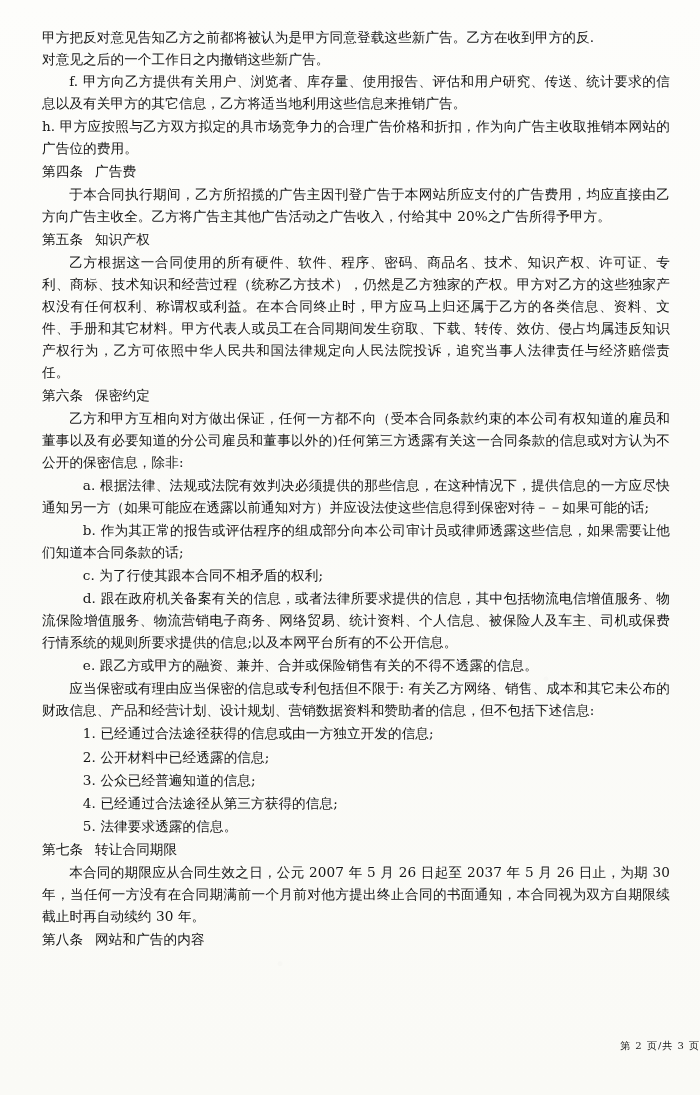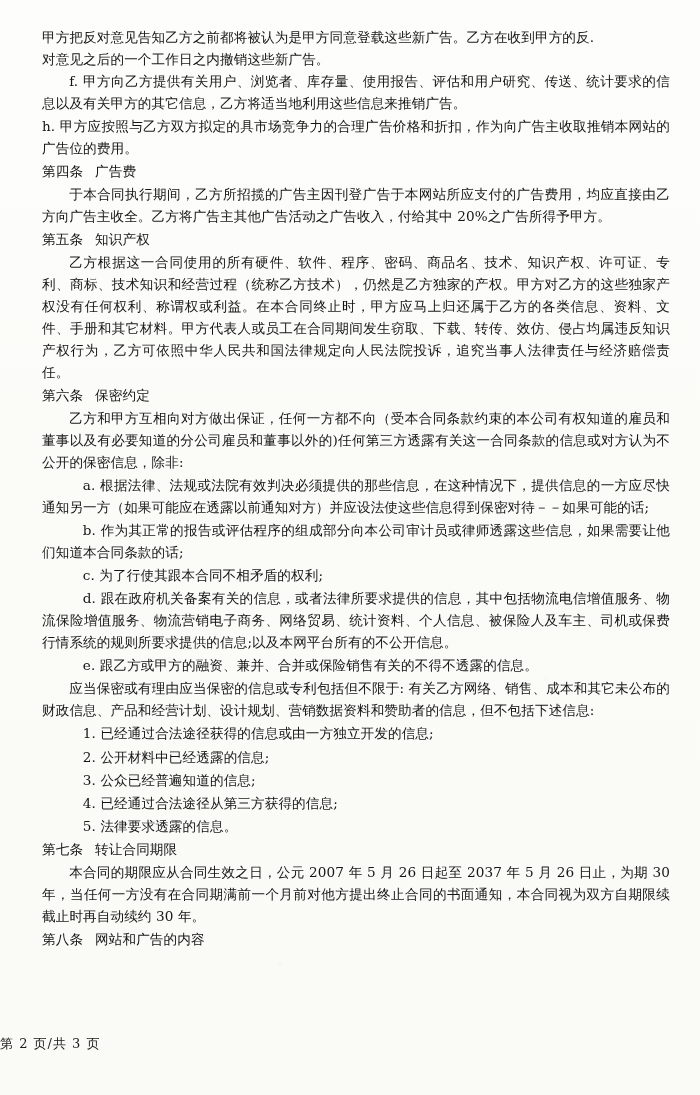--- a/index.html
+++ b/index.html
@@ -44,22 +44,22 @@
     text-indent: 0;
   }
   .heading .no {
     margin-right: 12px;
   }
   .footer {
     position: absolute;
     left: 0;
     right: 0;
     bottom: 42px;
-    text-align: left;
-    font-size: 13px;
+    text-align: right;
+    font-size: 10px;
     font-family: "DejaVu Serif", "Liberation Serif", serif;
     letter-spacing: 1px;
     color: #1a1a1a;
   }
   .noise {
     position: absolute;
     inset: 0;
     pointer-events: none;
     background:
       radial-gradient(circle at 12% 18%, rgba(0,0,0,0.012) 0 2px, transparent 3px),

